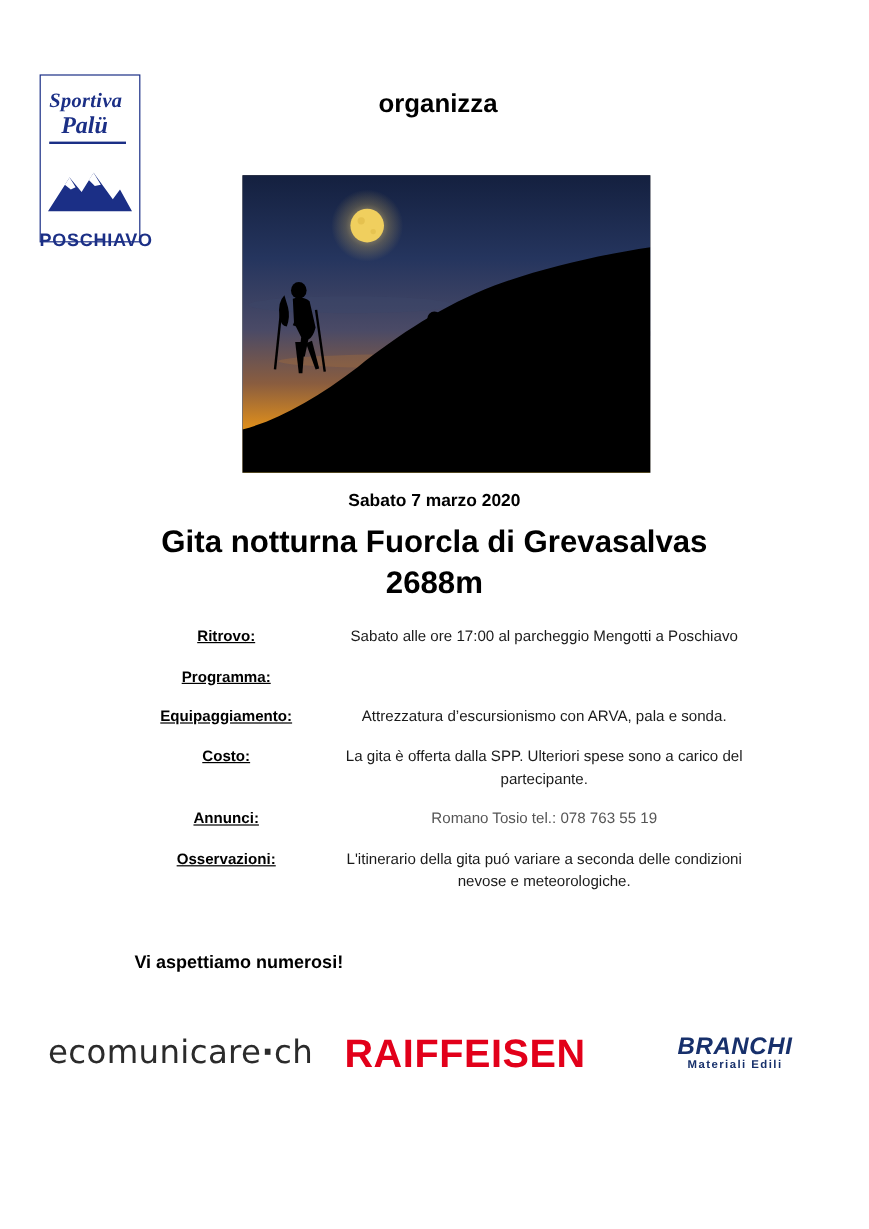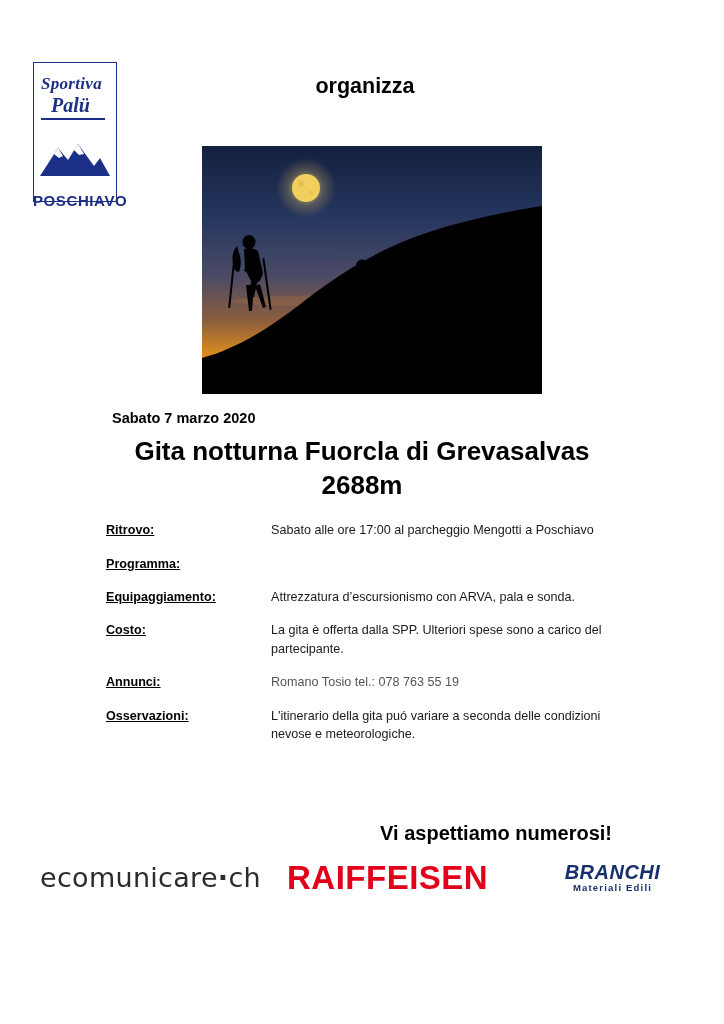--- a/index.html
+++ b/index.html
@@ -116,41 +116,42 @@
     border: 0;
   }
   .photo svg { display: block; }
 
   
   .event-date {
     position: absolute;
     left: 112px;
     top: 410px;
     width: 500px;
-    text-align: left;
+    text-align: center;
     font-size: 14.5px;
     font-weight: bold;
   }
   .event-title {
     position: absolute;
     left: 62px;
     top: 434px;
     width: 600px;
     text-align: center;
     font-size: 26px;
     font-weight: bold;
     line-height: 34px;
   }
 
   
   .details {
     position: absolute;
     left: 106px;
     top: 521px;
     width: 530px;
+    text-align: center;
   }
   .row {
     display: flex;
     align-items: flex-start;
     margin-bottom: 15px;
   }
   .row-label {
     width: 165px;
     flex: 0 0 165px;
     font-size: 12.6px;
@@ -165,24 +166,23 @@
     line-height: 18.5px;
     color: #1a1a1a;
   }
   .row-value.grey { color: #555555; }
 
   .closing {
     position: absolute;
     left: 112px;
     top: 794px;
     width: 500px;
-    text-align: right;
-    font-size: 20px;
-    font-weight: bold;
-    margin-top: 28px;
+    text-align: left;
+    font-size: 15px;
+    font-weight: bold;
   }
 
   
   .sponsors {
     position: absolute;
     left: 0;
     top: 852px;
     width: 724px;
     height: 60px;
   }

